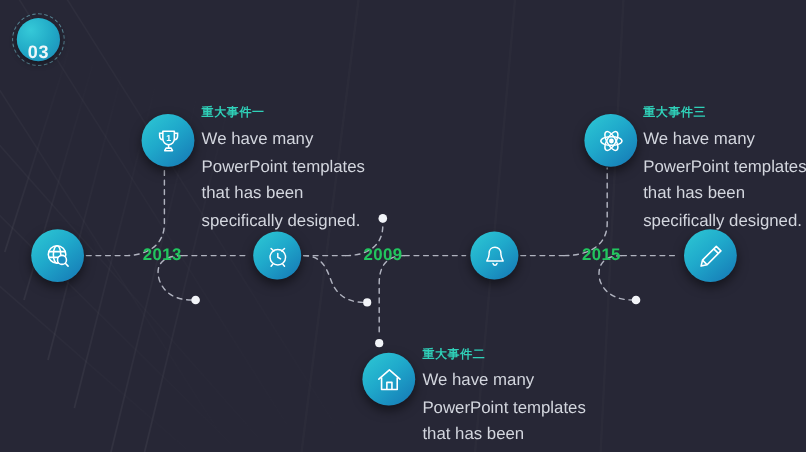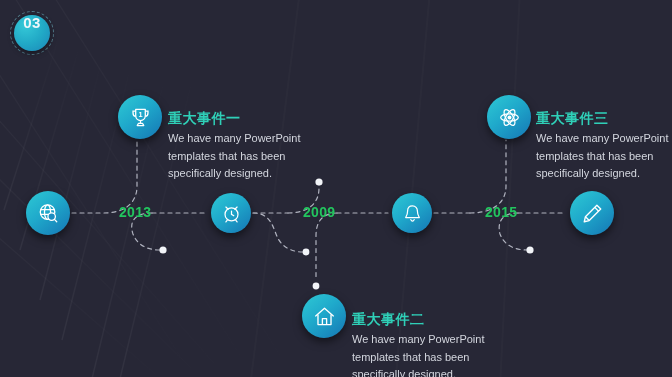--- a/index.html
+++ b/index.html
@@ -29,21 +29,21 @@
   #badge-ring {
     position:absolute; left:0; top:0; width:44px; height:44px;
     border:1px dashed rgba(120,200,215,0.55);
     border-radius:50%;
   }
   #badge-circle {
     position:absolute; left:4px; top:4px; width:36px; height:36px;
     border-radius:50%;
     background:radial-gradient(circle at 32% 28%, #35c9d8 0%, #21a9c6 52%, #1b87b8 100%);
     box-shadow:0 2px 6px rgba(0,0,0,0.45);
-    display:flex; align-items:flex-start; justify-content:center;
+    display:flex; align-items:flex-end; justify-content:center;
   }
   #badge-num {
     color:#eef7fa; font-size:15px; font-weight:bold;
     letter-spacing:0.5px; line-height:1;
   }
   #slide-title {
     position:absolute; left:62px; top:19px;
     color:#2fd6c8; font-size:14.5px; font-weight:bold;
     letter-spacing:0.2px; white-space:nowrap;
   }
@@ -64,25 +64,25 @@
   .node-lg { width:44px; height:44px; }
   .node-md { width:40px; height:40px; }
   .year {
     position:absolute;
     color:#22c55e; font-size:14px; font-weight:bold;
     letter-spacing:0.3px; white-space:nowrap;
   }
   
   .event-text { position:absolute; width:152px; }
   .event-head {
-    color:#2fd0b8; font-size:14px; font-weight:bold;
-    letter-spacing:0.5px; margin-bottom:3px; line-height:1.2;margin-top:21px;
+    color:#2fd0b8; font-size:10px; font-weight:bold;
+    letter-spacing:0.5px; margin-bottom:3px; line-height:1.2;
   }
   .event-body {
-    color:#d3d6de; font-size:11px; line-height:1.62;
+    color:#d3d6de; font-size:14px; line-height:1.62;
     font-weight:normal;
   }
 </style>
 </head>
 <body>
 
 <div id="slide">
 
   <svg id="bg-texture" viewBox="0 0 672 377" preserveAspectRatio="none">
     <defs>

